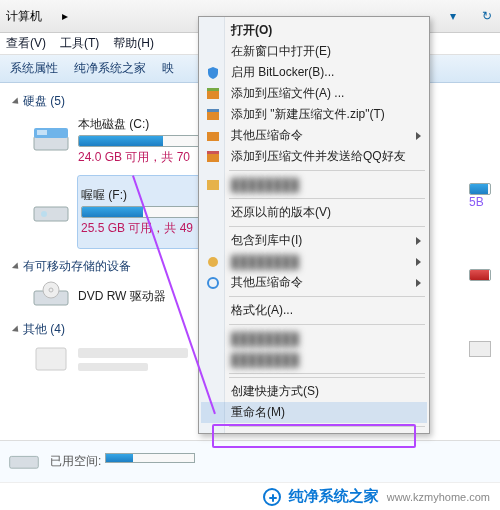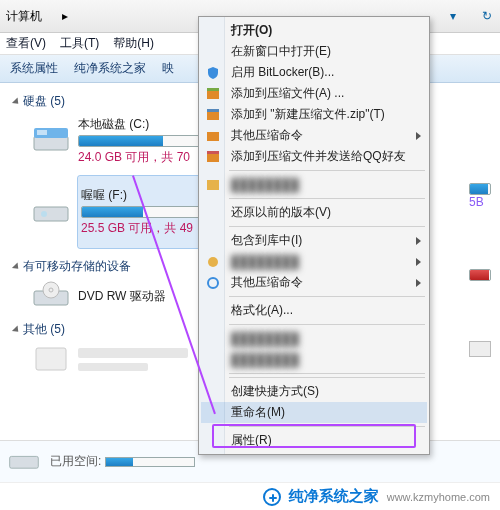--- a/index.html
+++ b/index.html
@@ -22,21 +22,21 @@
 .bar{width:130px;height:12px;border:1px solid #9aa;border-radius:2px;background:#f8f8f8;overflow:hidden}
 .bar .fill{height:100%;background:linear-gradient(#36a6e6,#1e7fc4)}
 .bar .fill.red{background:linear-gradient(#e05050,#b82020)}
 .drive-sub{color:#be185d}
 .drive.selected .drive-info{background:rgba(60,140,220,.18);outline:1px solid rgba(60,140,220,.45);padding:11px 3px;border-radius:2px}
 .sidecol{position:absolute;right:6px;top:100px;width:28px;display:flex;flex-direction:column;gap:60px;align-items:center}
 .sidecol .mini{width:22px;height:16px;border:1px solid #bbb;background:#eee}
 .statusbar{position:absolute;left:0;bottom:28px;right:0;height:42px;border-top:1px solid #ddd;display:flex;align-items:center;padding:0 8px;gap:10px;background:#f7fbff}
 .statusbar .sicon{width:32px;height:28px}
 .statusbar .stext{color:#555;line-height:1.35}
-.stext .row{display:flex;gap:4px;align-items:center}
+.stext .row{display:flex;gap:4px;}
 .stext .mini-bar{width:90px;height:10px;border:1px solid #9aa;background:#f8f8f8}
 .stext .mini-bar .fill{height:100%;width:30%;background:linear-gradient(#36a6e6,#1e7fc4)}
 .watermark{position:absolute;left:0;right:0;bottom:0;height:28px;display:flex;align-items:center;justify-content:flex-end;padding:0 10px;gap:8px;background:#fff;border-top:1px solid #eee}
 .watermark .logo{width:18px;height:18px;border:2px solid #0a78d6;border-radius:50%;position:relative}
 .watermark .logo::before,.watermark .logo::after{content:"";position:absolute;background:#0a78d6;border-radius:1px}
 .watermark .logo::before{width:8px;height:2px;left:4px;top:7px}
 .watermark .logo::after{width:2px;height:8px;left:7px;top:4px}
 .watermark .t1{color:#0a78d6;font-size:15px;font-weight:600}
 .watermark .t2{color:#888;font-size:11px}
 
@@ -132,21 +132,21 @@
           <circle cx="19" cy="9" r="2" fill="#fff"></circle>
         </svg>
     </span>
     <div class="drive-info">
       <span class="drive-name">DVD RW 驱动器</span>
     </div>
   </div>
 
   <div class="section-head">
     <span class="tri"></span>
-    <span>其他 (5)</span>
+    <span>其他 (4)</span>
   </div>
 
   <div class="drive">
     <span class="icon">
       <svg viewBox="0 0 38 30">
           <rect x="4" y="4" width="30" height="22" rx="2" fill="#eee" stroke="#ccc"></rect>
         </svg>
     </span>
     <div class="drive-info">
       <div class="grey-block" style="width:110px;height:10px"></div>
@@ -292,20 +292,17 @@
       </div>
     <div class="sep"></div>
     <div class="sep"></div>
     <div class="mi">
         <span>创建快捷方式(S)</span>
       </div>
     <div class="mi hl">
         <span>重命名(M)</span>
       </div>
     <div class="sep"></div>
-    <div class="mi">
-        <span>属性(R)</span>
-      </div>
   </div>
 </div>
 
 <div class="callout line"></div>
 <div class="callout box"></div>
 
 </body></html>

